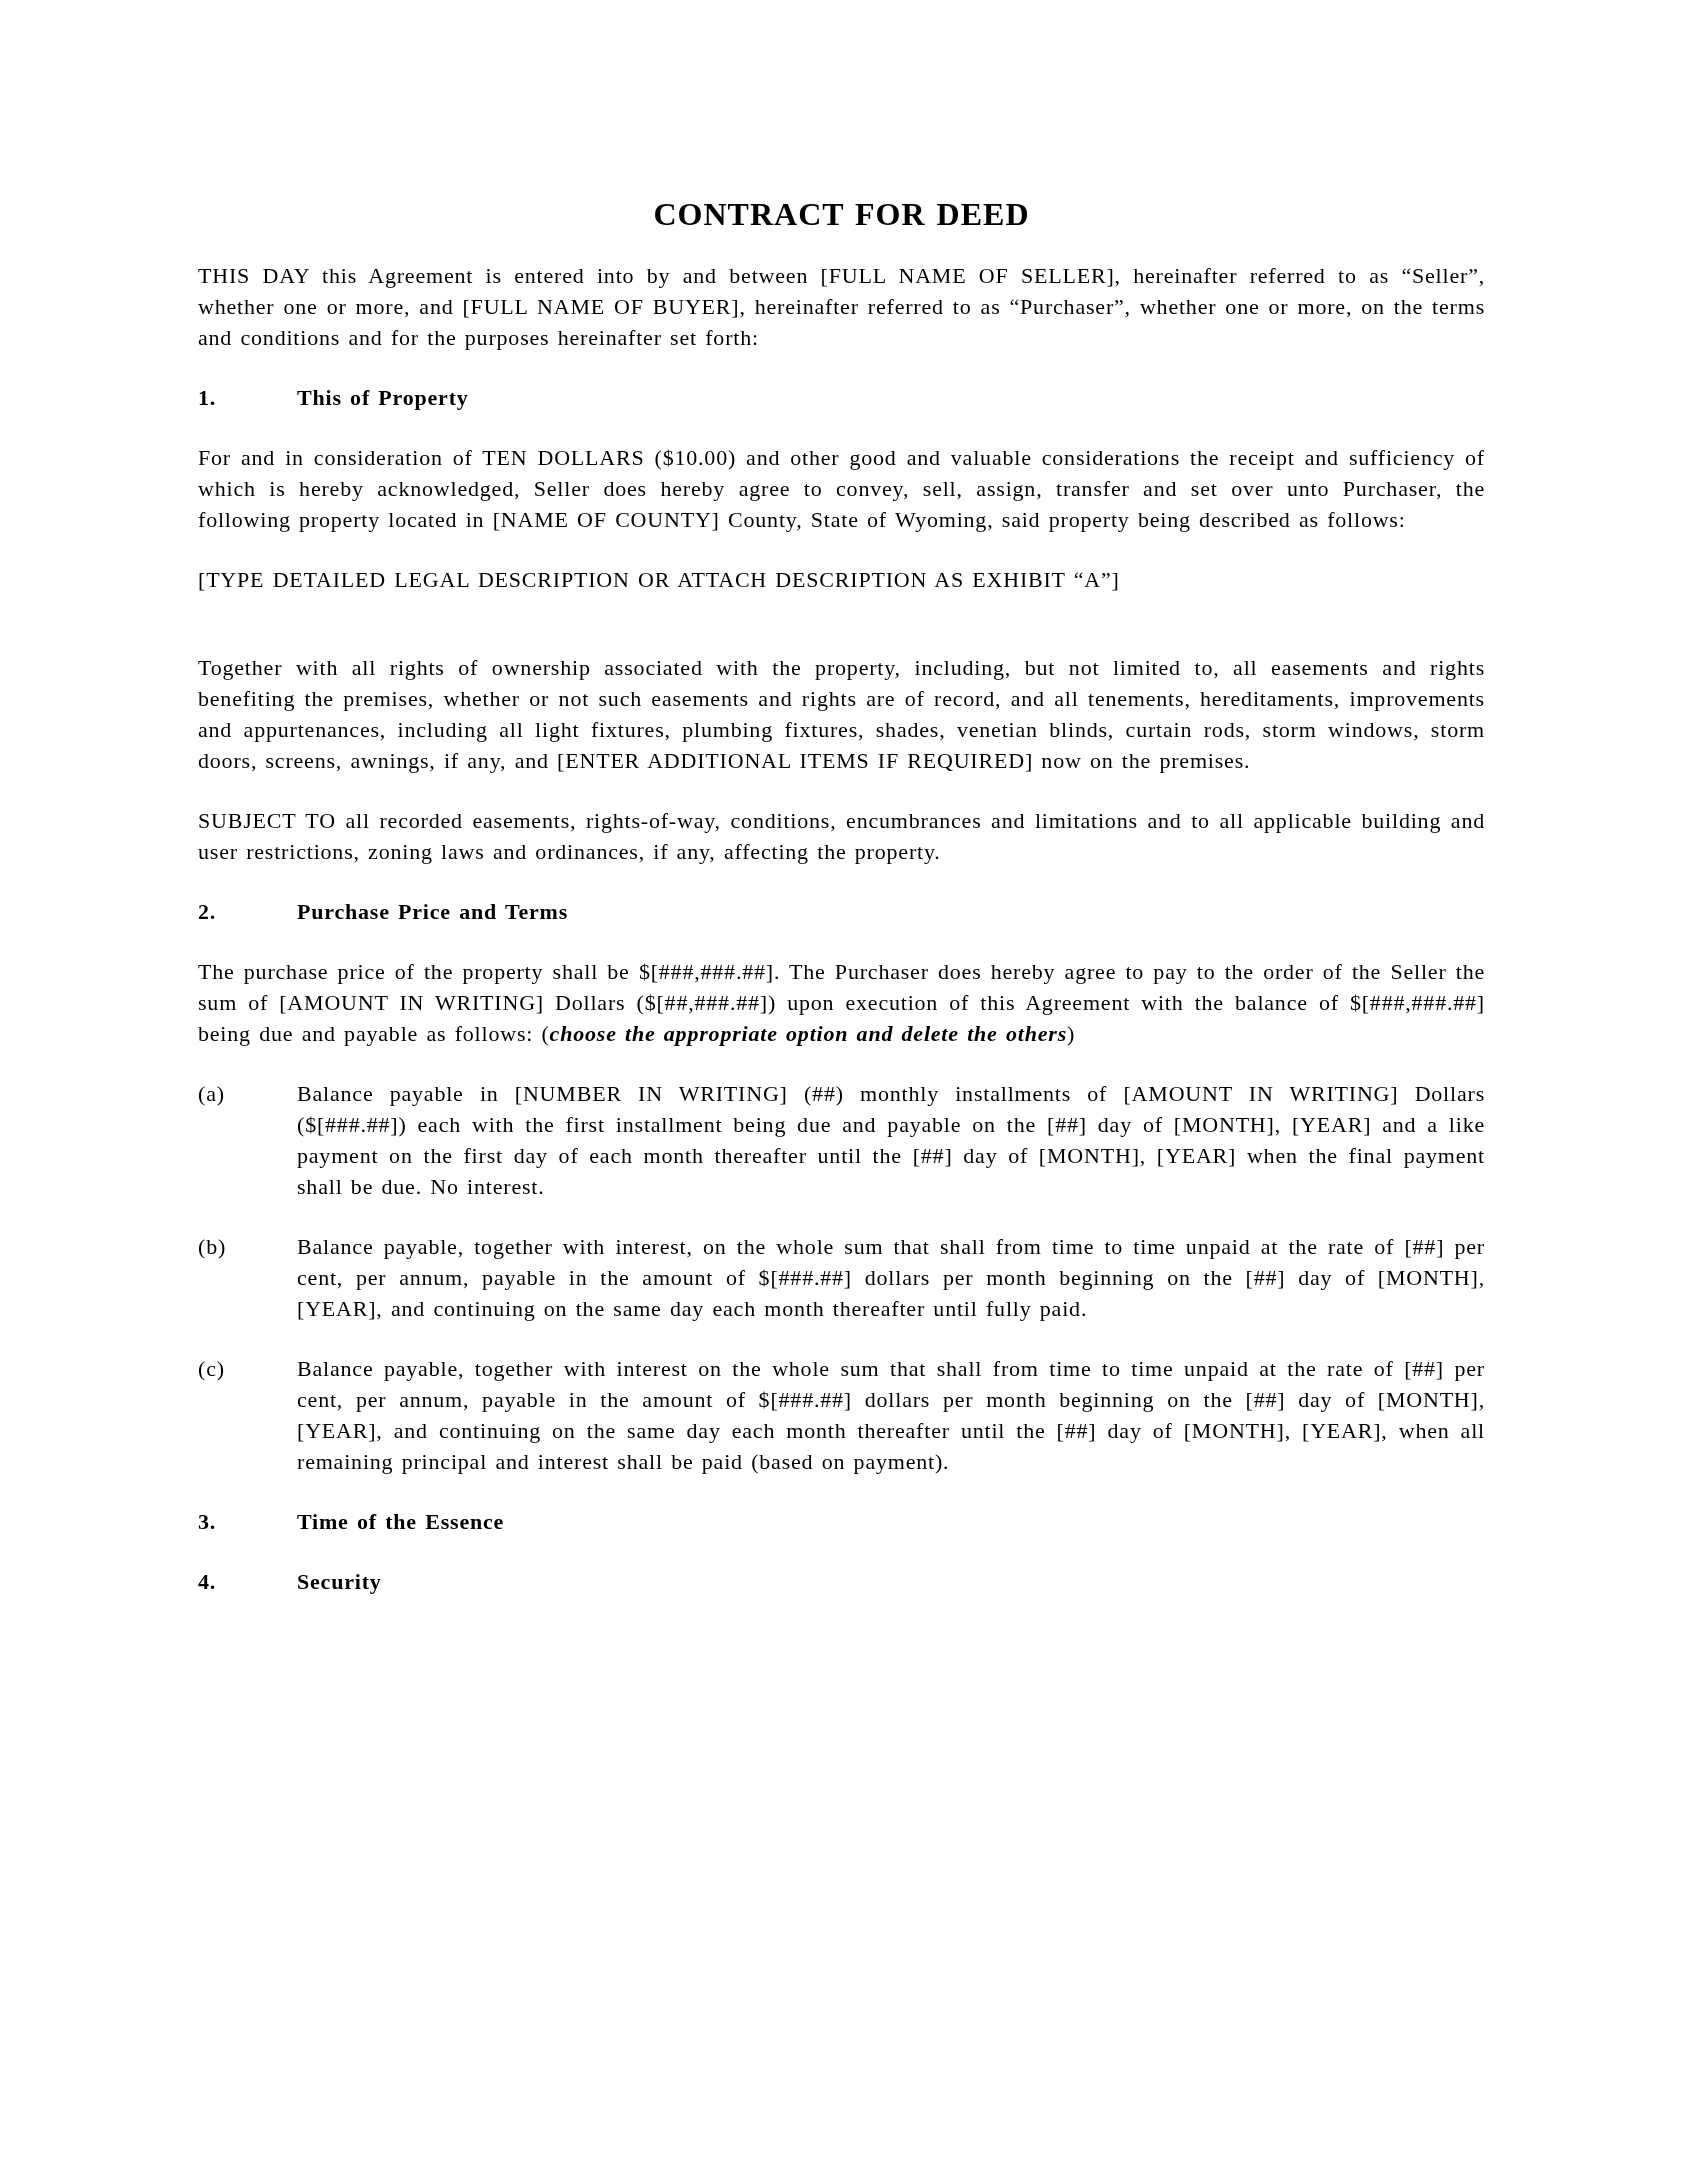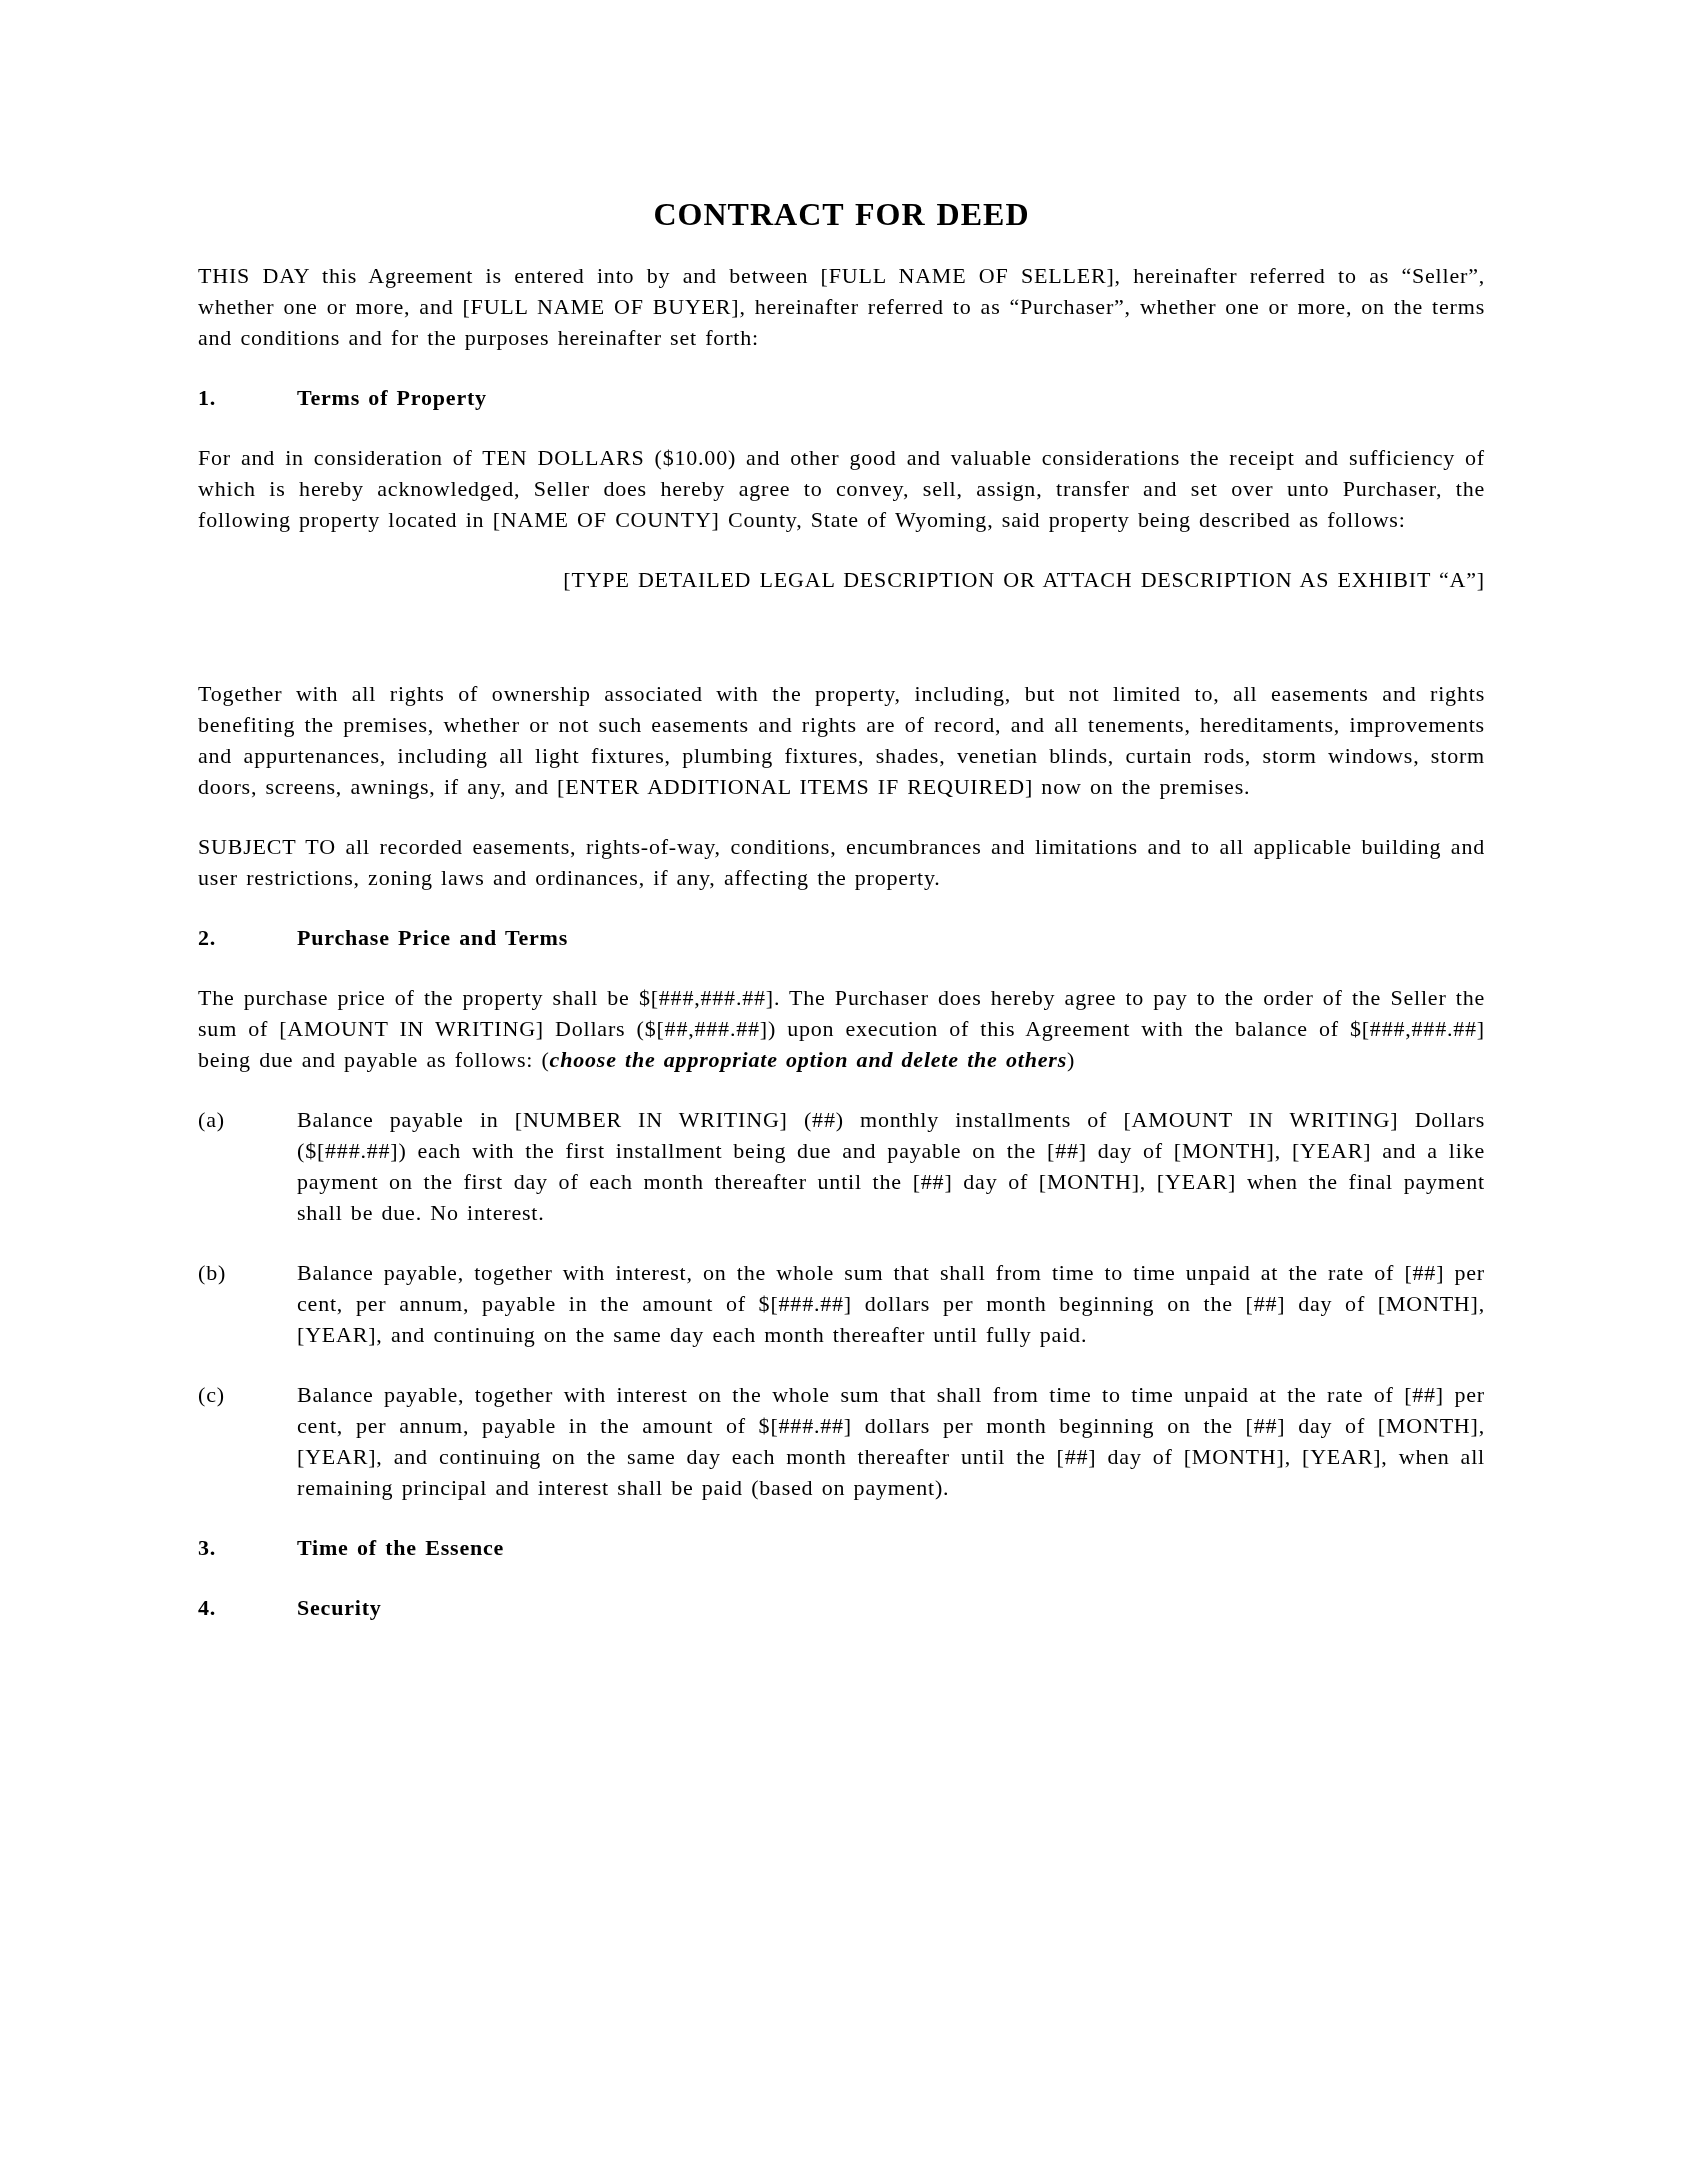--- a/index.html
+++ b/index.html
@@ -32,22 +32,21 @@
     margin: 0 0 28px 0;
     letter-spacing: 1px;
   }
   .para {
     margin: 0 0 29px 0;
   }
   .para.single-line {
     text-align: left;
   }
   .para.extra-gap {
-    margin-bottom: 83px;
-    text-align: right;
+    margin-bottom: 57px;
   }
   .sec-heading {
     display: flex;
     font-weight: bold;
     margin: 0 0 29px 0;
     text-align: left;
   }
   .sec-heading .sec-num {
     flex: none;
     width: 99px;
@@ -74,21 +73,21 @@
 <body>
 
 <div class="page">
 
   <div class="doc-title">CONTRACT FOR DEED</div>
 
   <p class="para">THIS DAY this Agreement is entered into by and between [FULL NAME OF SELLER], hereinafter referred to as “Seller”, whether one or more, and [FULL NAME OF BUYER], hereinafter referred to as “Purchaser”, whether one or more, on the terms and conditions and for the purposes hereinafter set forth:</p>
 
   <div class="sec-heading">
     <span class="sec-num">1.</span>
-    <span class="sec-title">Terms of Property</span>
+    <span class="sec-title">This of Property</span>
   </div>
 
   <p class="para">For and in consideration of TEN DOLLARS ($10.00) and other good and valuable considerations the receipt and sufficiency of which is hereby acknowledged, Seller does hereby agree to convey, sell, assign, transfer and set over unto Purchaser, the following property located in [NAME OF COUNTY] County, State of Wyoming, said property being described as follows:</p>
 
   <p class="para single-line extra-gap">[TYPE DETAILED LEGAL DESCRIPTION OR ATTACH DESCRIPTION AS EXHIBIT “A”]</p>
 
   <p class="para">Together with all rights of ownership associated with the property, including, but not limited to, all easements and rights benefiting the premises, whether or not such easements and rights are of record, and all tenements, hereditaments, improvements and appurtenances, including all light fixtures, plumbing fixtures, shades, venetian blinds, curtain rods, storm windows, storm doors, screens, awnings, if any, and [ENTER ADDITIONAL ITEMS IF REQUIRED] now on the premises.</p>
 
   <p class="para">SUBJECT TO all recorded easements, rights-of-way, conditions, encumbrances and limitations and to all applicable building and user restrictions, zoning laws and ordinances, if any, affecting the property.</p>
 

